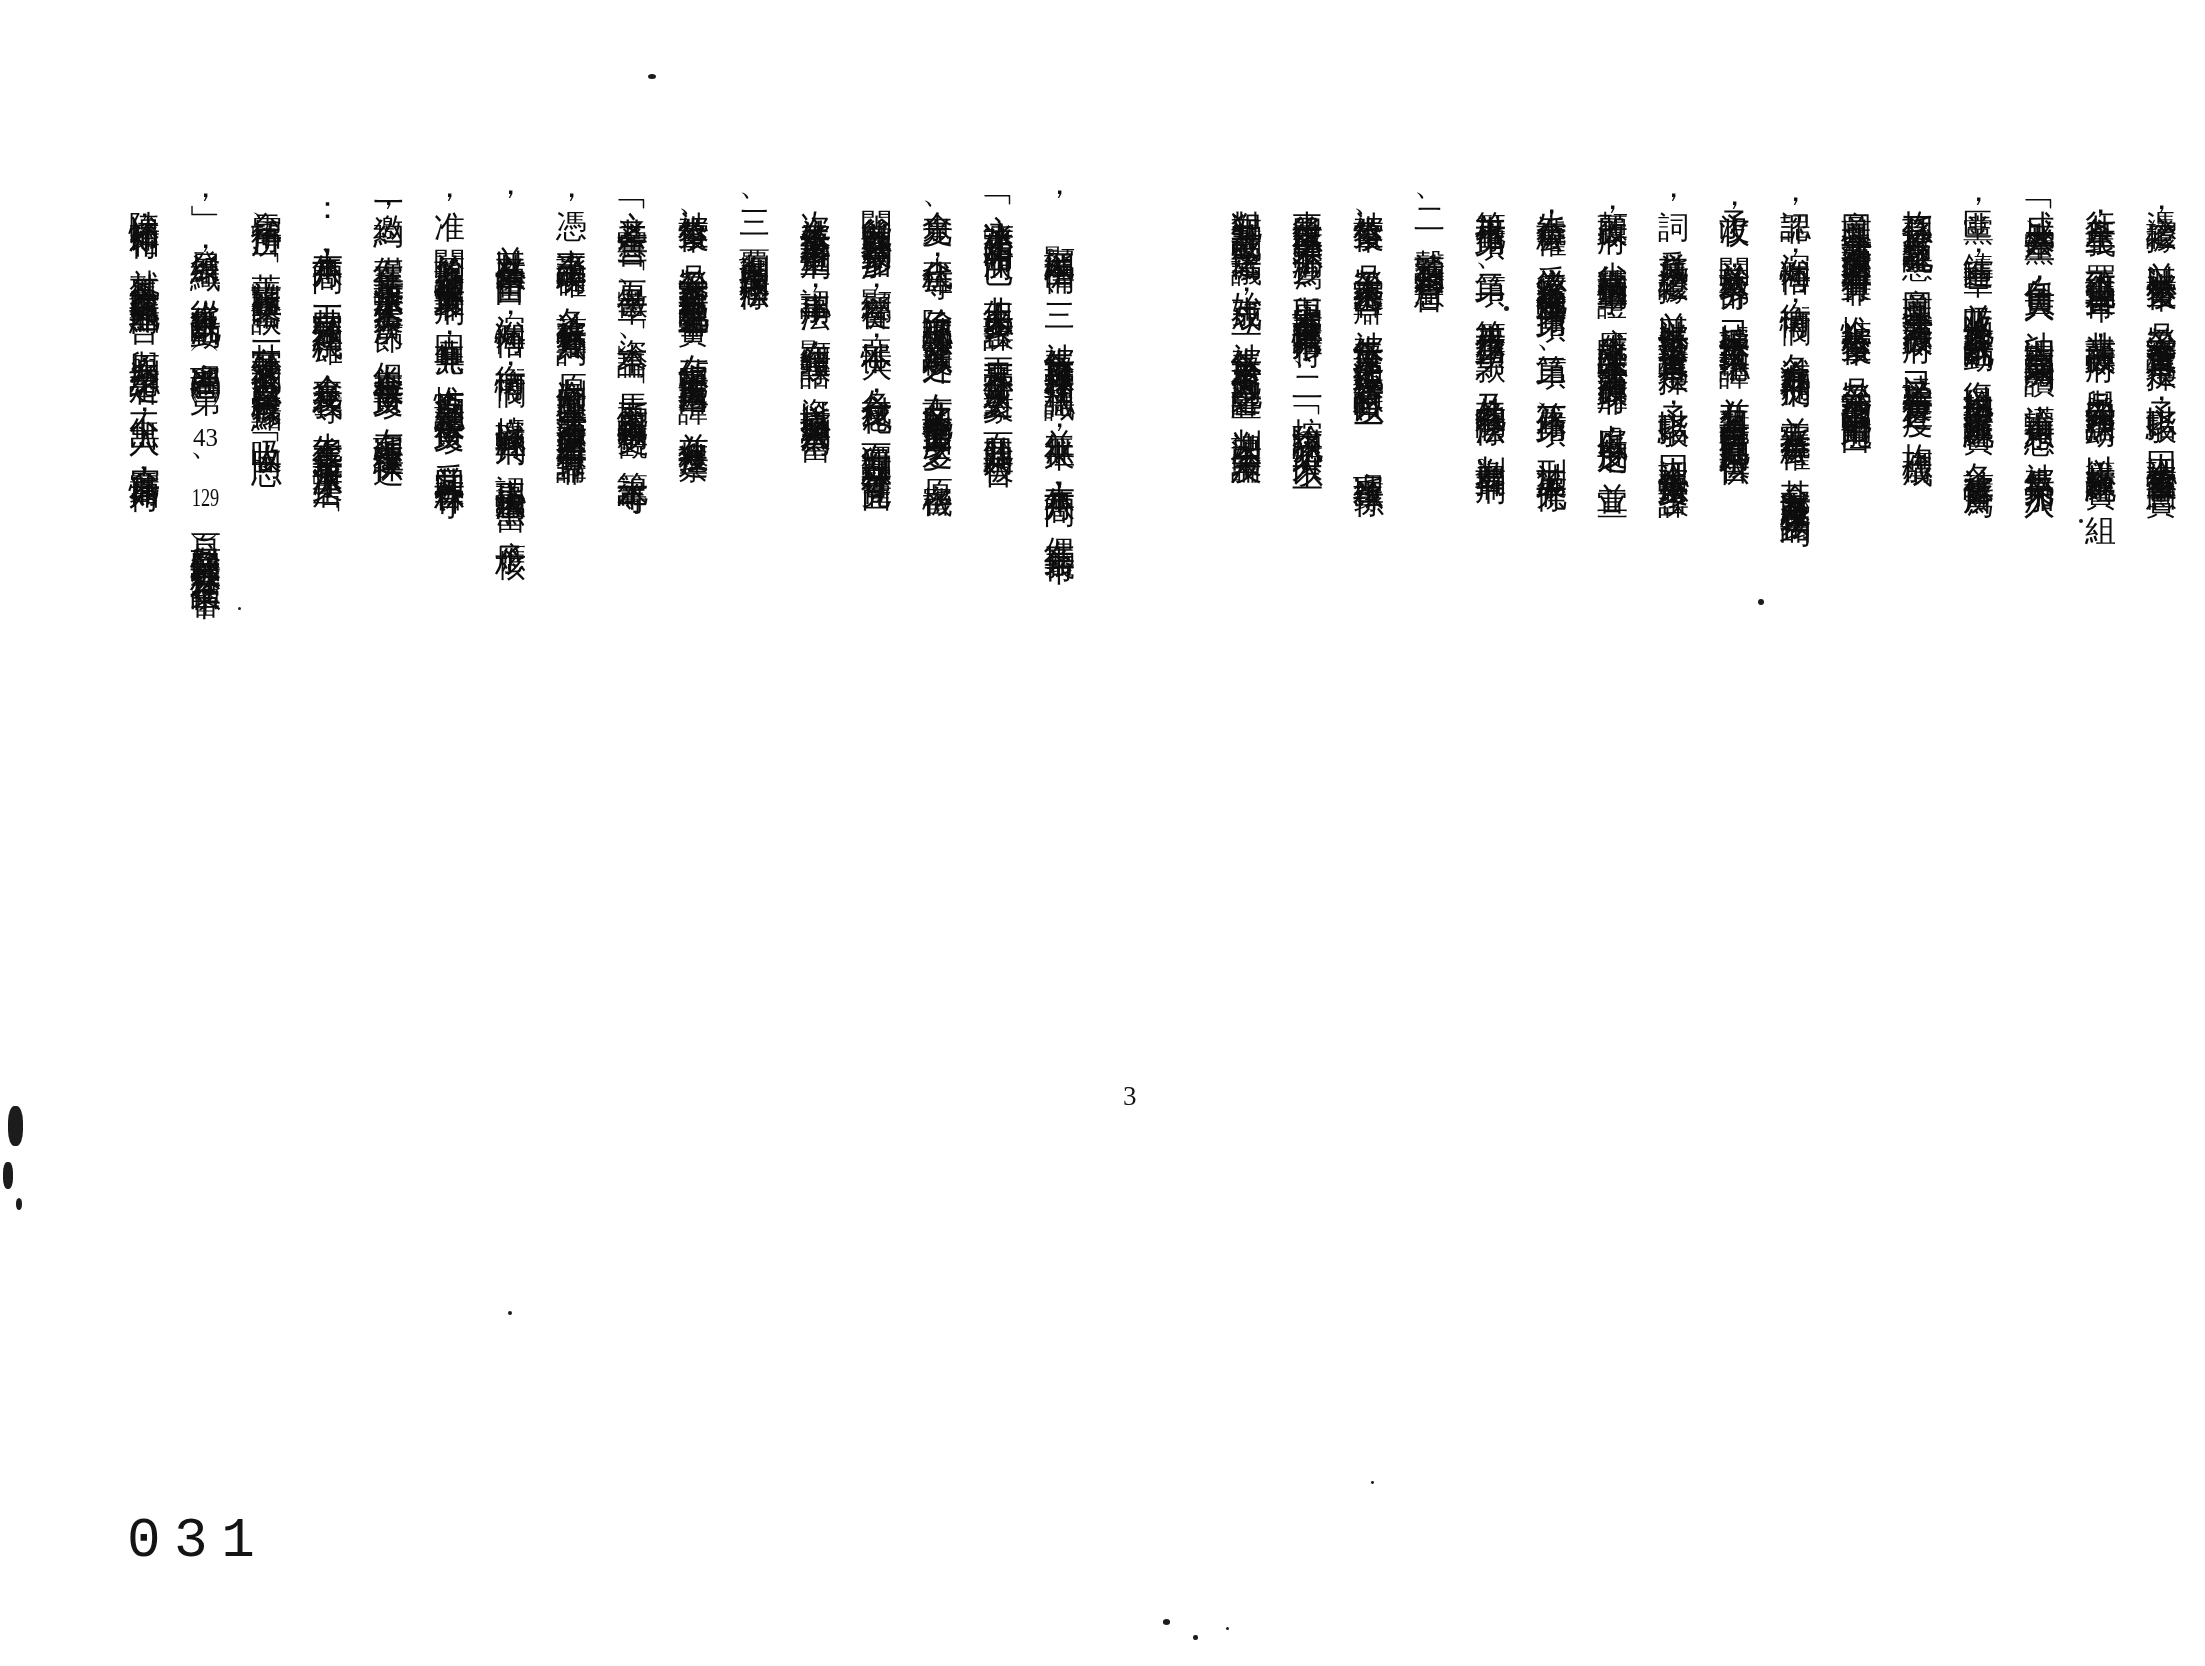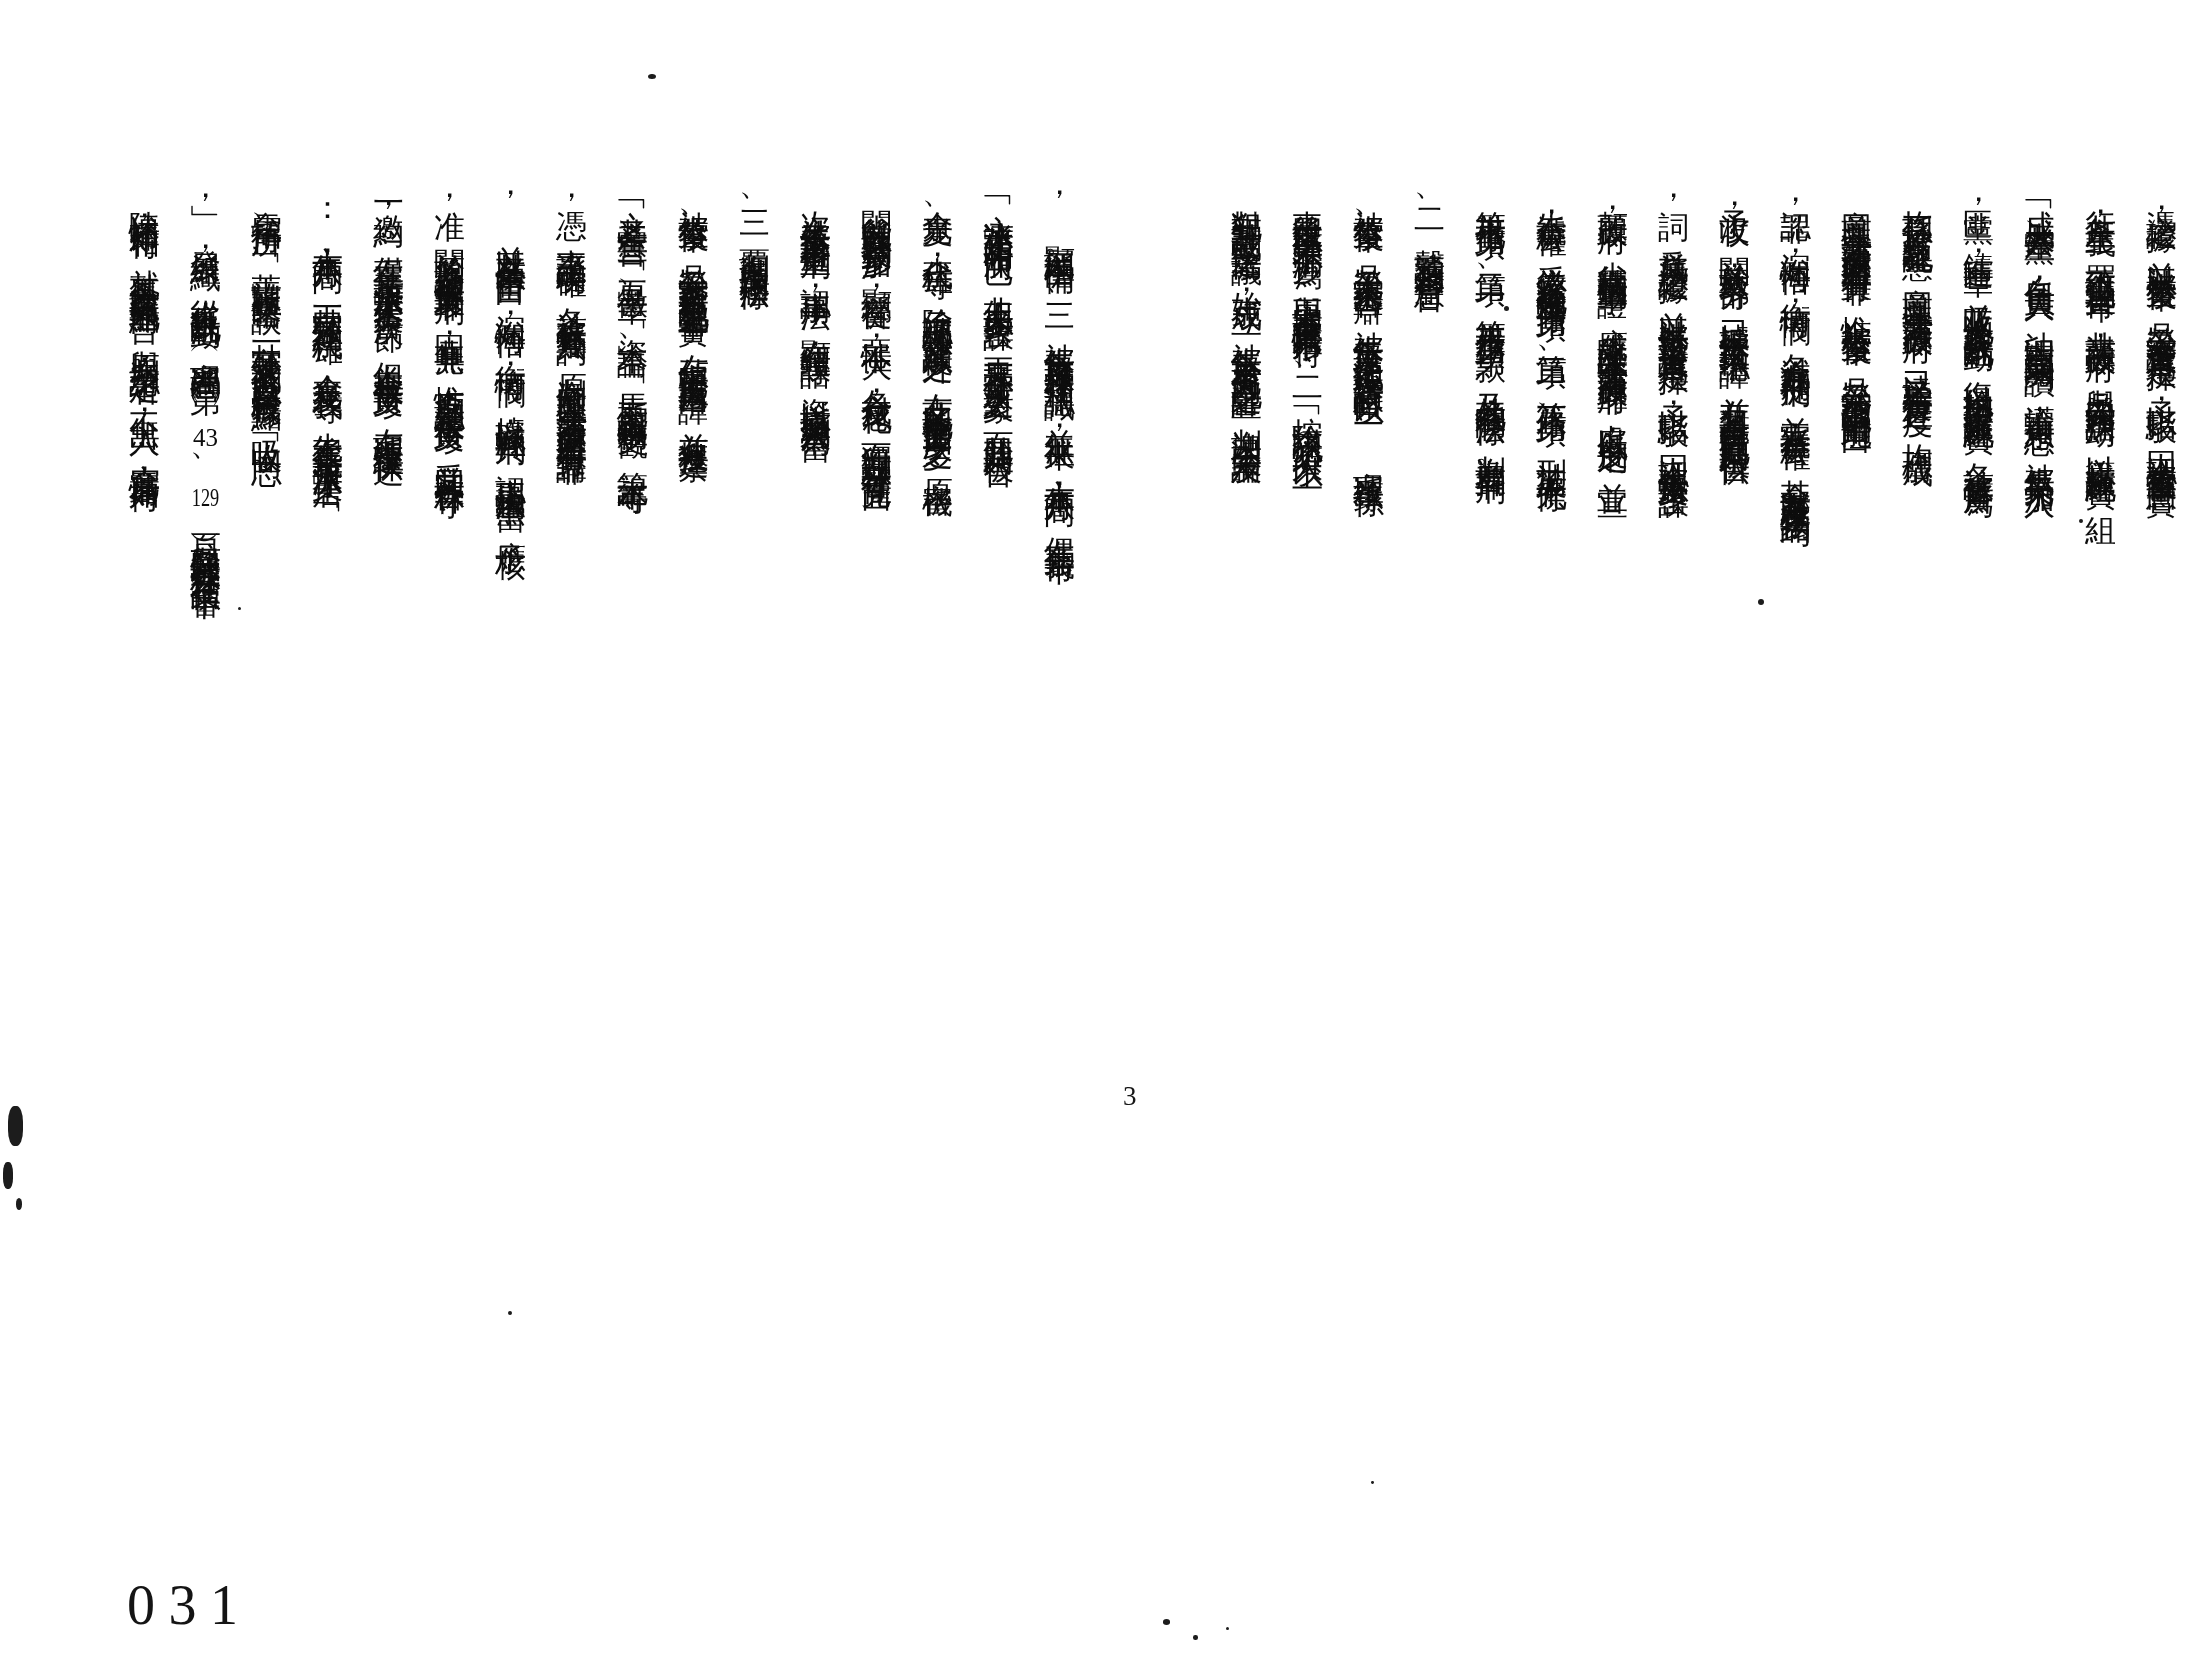--- a/index.html
+++ b/index.html
@@ -31,22 +31,22 @@
     text-combine-upright:all;
     letter-spacing:0;
     font-size:25px;
   }
   .gutter-num{
     position:absolute;left:1123px;top:1081px;
     font-family:"Liberation Serif",serif;
     font-size:27px;color:#161616;
   }
   .stamp-num{
-    position:absolute;left:127px;top:1573px;
-    font-family:Liberation Serif, serif;
+    position:absolute;left:127px;top:1509px;
+    font-family:Liberation Mono, monospace;
     font-size:56px;letter-spacing:13.5px;color:#141414;
   }
   .speck{position:absolute;background:#1c1c1c;border-radius:50%;}
 </style>
 </head>
 <body>
 
 <div class="sheet">
 
   <div class="page-half page-right">

